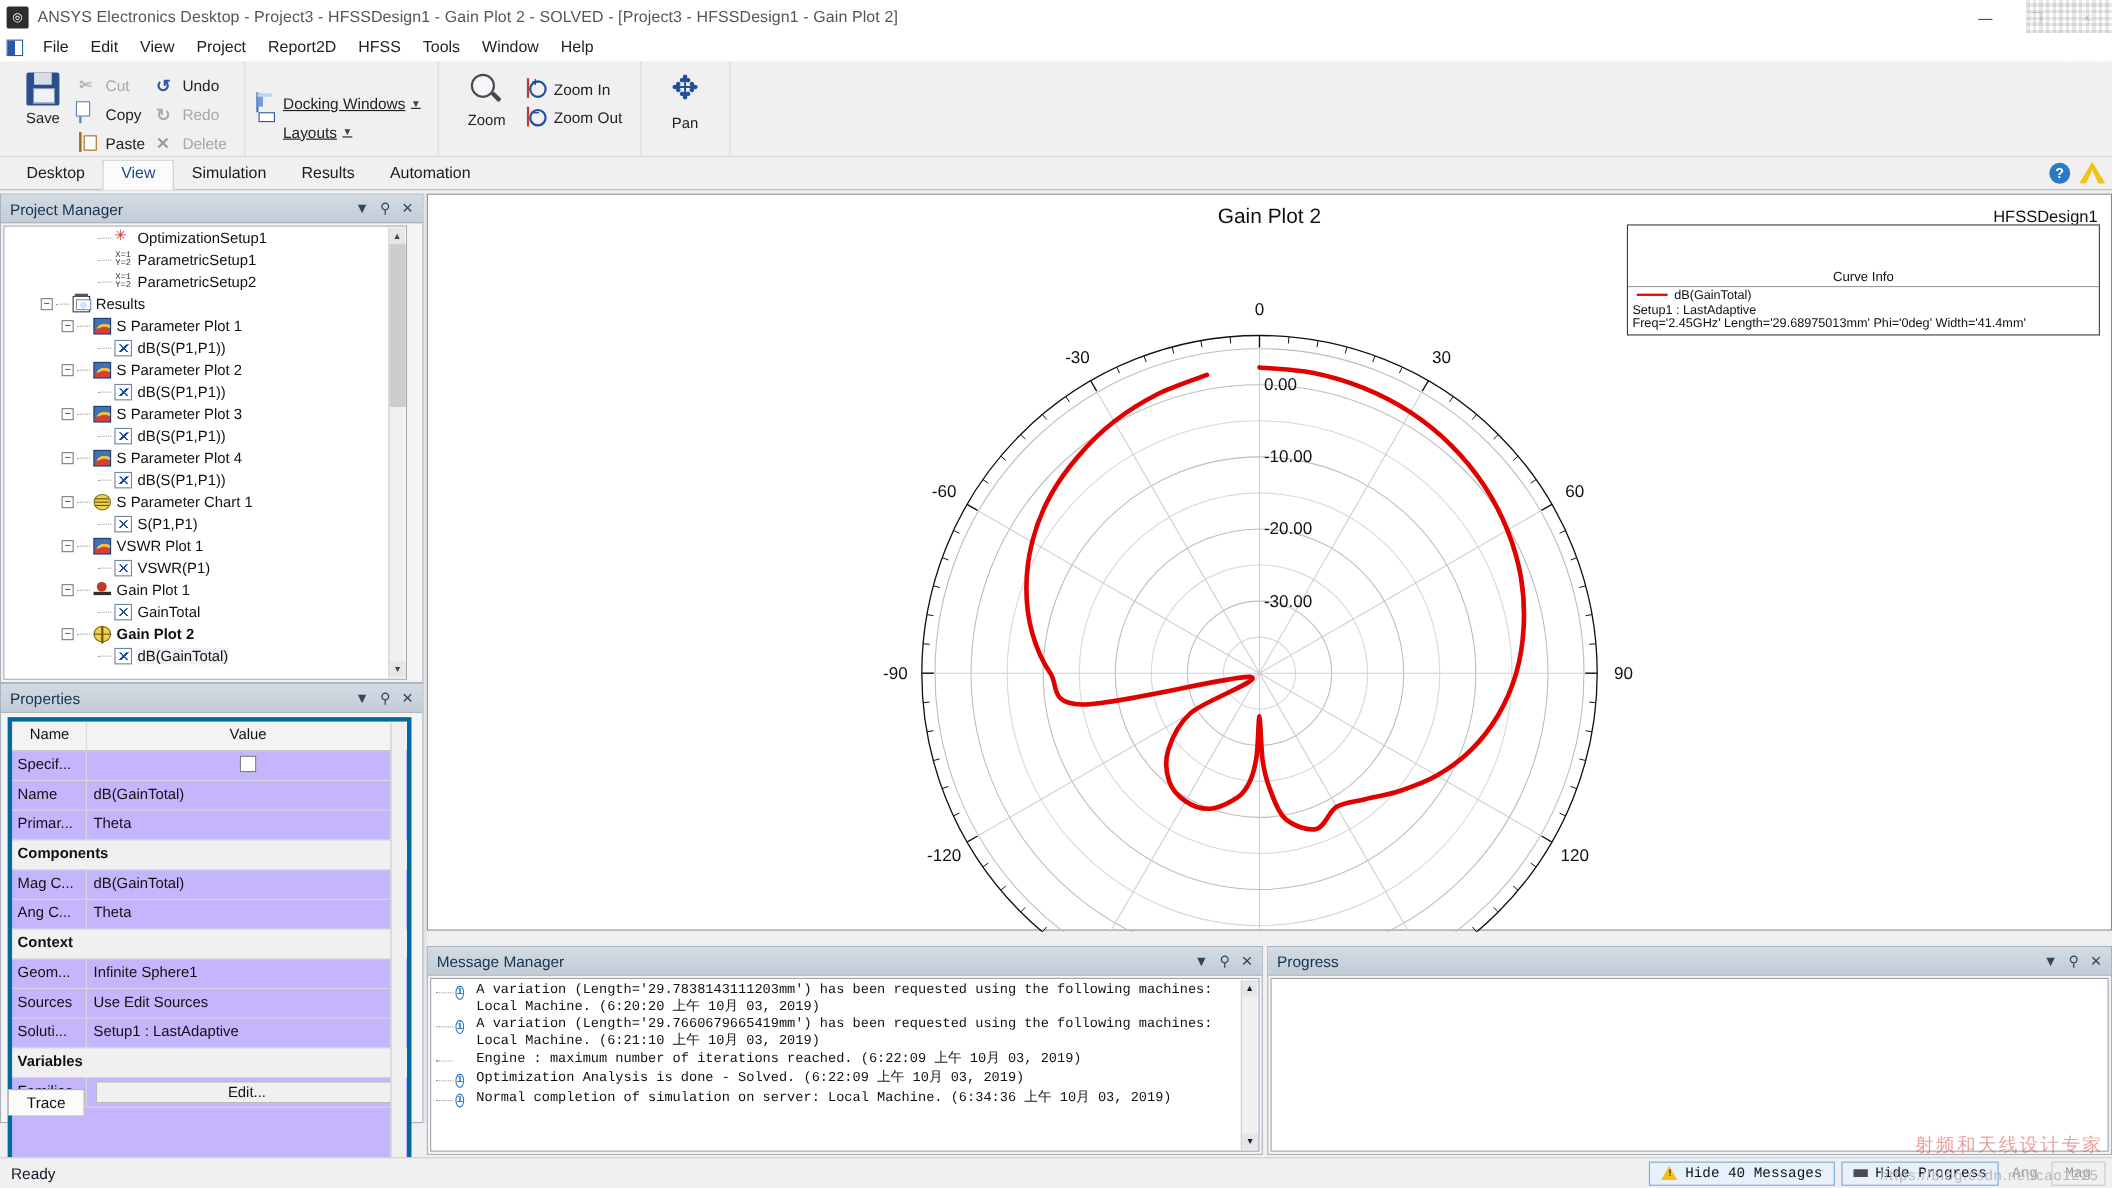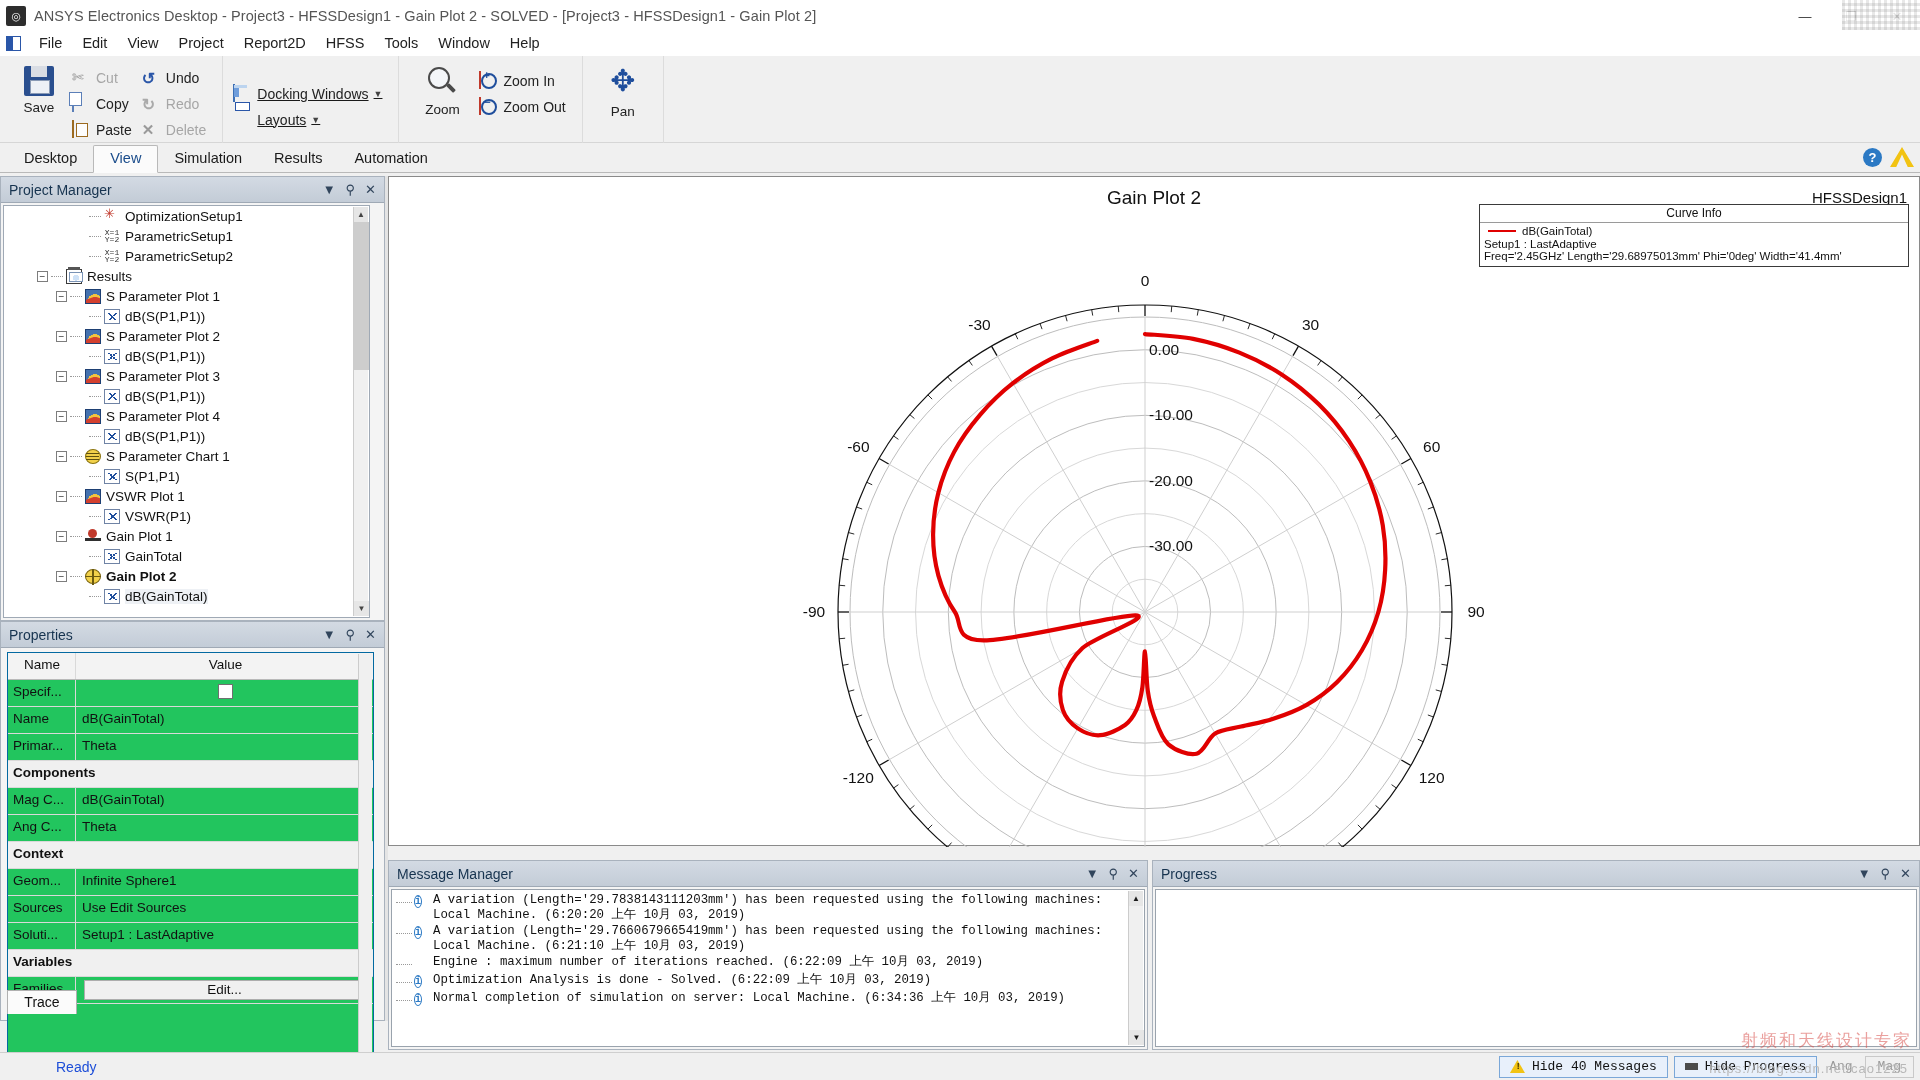--- a/index.html
+++ b/index.html
@@ -150,22 +150,22 @@
   .tico-gain2::after{content:"";position:absolute;left:6px;top:-1px;width:1.5px;height:16px;background:#6b5a0f;
         box-shadow:-6px 0 0 transparent;}
   .tico-gain2 i{position:absolute;left:-1px;top:6px;width:16px;height:1.5px;background:#6b5a0f;display:block;}
   .tree-sb{position:absolute;right:1px;top:1px;width:15px;bottom:1px;background:#f0f0f0;border-left:1px solid #ccc;}
   .tree-sb .up,.tree-sb .dn{height:15px;display:flex;align-items:center;justify-content:center;font-size:8px;color:#444;background:#e6e6e6;}
   .tree-sb .dn{position:absolute;bottom:0;width:15px;}
   .tree-sb .thumb{position:absolute;top:15px;width:15px;height:148px;background:#cdcdcd;}
 
   
   #properties{left:0;top:621px;width:385px;height:400px;}
-  .proptable{position:absolute;left:6px;top:30px;width:367px;height:421px;background:#22c55e;
-             border:1px solid #0369a1;font-size:13.5px;overflow:hidden;}
+  .proptable{position:absolute;left:6px;top:30px;width:367px;height:421px;background:#c4b5fd;
+             border:4px solid #0369a1;font-size:13.5px;overflow:hidden;}
   .prow{display:flex;height:27px;border-bottom:1px solid #d9d9d9;}
   .prow .pn{width:68px;padding:4px 4px 0 5px;border-right:1px solid #d9d9d9;color:#111;white-space:nowrap;overflow:hidden;}
   .prow .pv{flex:1;padding:4px 4px 0 6px;color:#111;white-space:nowrap;overflow:hidden;}
   .prow.hdr{background:#f3f3f3;border-bottom:1px solid #b9b9b9;height:27px;}
   .prow.hdr .pn,.prow.hdr .pv{text-align:center;padding-top:4px;font-weight:normal;}
   .prow.section{background:#f0f0f0;}
   .prow.section .pn{width:auto;border-right:none;font-weight:bold;}
   .chk{width:15px;height:15px;border:1px solid #707070;background:#fff;display:inline-block;}
   .btn-edit{display:block;width:96%;height:20px;margin:1px auto;background:#f0f0f0;border:1px solid #adadad;
             text-align:center;font-size:13.5px;line-height:18px;color:#111;}
@@ -173,21 +173,21 @@
   .trace-tab{position:absolute;left:6px;bottom:6px;width:70px;height:24px;background:#fbfbfb;
              border:1px solid #b0b0b0;border-bottom:none;font-size:14px;text-align:center;line-height:22px;color:#111;}
 
   
   #plot-area{position:absolute;left:388px;top:176px;width:1532px;height:670px;background:#fff;
              border:1px solid #8a8a8a;}
   .plot-title{position:absolute;left:0;top:10px;width:100%;text-align:center;font-size:19px;color:#111;}
   .design-label{position:absolute;right:12px;top:12px;font-size:15px;color:#111;}
   .curveinfo{position:absolute;left:1090px;top:27px;width:430px;border:1px solid #3a3a3a;background:#fff;
              font-family:"Liberation Sans",sans-serif;font-size:11.5px;color:#111;}
-  .curveinfo .ci-title{text-align:center;border-bottom:1px solid #9a9a9a;padding:1px 0 2px;font-size:12px;}
+  .curveinfo .ci-title{text-align:center;border-bottom:1px solid #9a9a9a;padding:1px 0 2px;font-size:12px;margin-top:38px;}
   .curveinfo .ci-body{padding:2px 4px 3px 4px;line-height:12.5px;}
   .ci-swatch{display:inline-block;width:28px;height:0;border-top:2.5px solid #e00000;vertical-align:middle;margin:0 6px 2px 4px;}
 
   .polar-wrap{position:absolute;left:0;top:0;width:1532px;height:670px;}
 
   
   #message-manager{left:388px;top:860px;width:760px;height:190px;}
   .msg-body{position:absolute;left:2px;top:28px;right:2px;bottom:2px;background:#fff;border:1px solid #9aa3ad;overflow:hidden;}
   .msg-row{display:flex;align-items:flex-start;padding:1px 0 1px 2px;font-family:"Liberation Mono",monospace;font-size:12.4px;color:#111;line-height:14.5px;}
   .msg-row .dash{flex:0 0 16px;border-top:1px dotted #999;height:1px;margin-top:9px;margin-right:2px;}
@@ -201,21 +201,21 @@
   .msg-sb .up{height:15px;background:#e6e6e6;text-align:center;font-size:8px;line-height:15px;}
   .msg-sb .dn{position:absolute;bottom:0;width:15px;height:15px;background:#e6e6e6;text-align:center;font-size:8px;line-height:15px;}
 
   
   #progress{left:1152px;top:860px;width:768px;height:190px;}
   .prog-body{position:absolute;left:2px;top:28px;right:2px;bottom:2px;background:#fff;border:1px solid #9aa3ad;}
 
   
   .statusbar{position:absolute;left:0;bottom:0;width:1920px;height:28px;background:#f0f0f0;
              border-top:1px solid #cfcfcf;display:flex;align-items:center;}
-  .status-ready{padding-left:10px;font-size:14px;color:#1d4ed8;margin-left:46px;}
+  .status-ready{padding-left:10px;font-size:14px;color:#0f172a;}
   .status-right{margin-left:auto;display:flex;align-items:center;gap:0px;padding-right:6px;}
   .sbtn{display:flex;align-items:center;gap:7px;height:22px;padding:0 10px;background:#e8f0fb;
         border:1px solid #7aa7d8;font-family:"Liberation Mono",monospace;font-size:13px;color:#111;text-align:right;}
   .status-ang{padding:0 12px;color:#9b9b9b;font-family:"Liberation Mono",monospace;font-size:13px;}
   .status-mag{padding:0 12px;color:#9b9b9b;font-family:"Liberation Mono",monospace;font-size:13px;
               border:1px solid #c9c9c9;height:22px;display:flex;align-items:center;}
   .wm-bottom{position:absolute;right:8px;bottom:28px;font-size:17px;color:#d9534f;opacity:.55;letter-spacing:2px;}
   .wm-bottom2{position:absolute;right:12px;bottom:4px;font-size:13px;color:#b8b8b8;letter-spacing:1px;}
   .help-row{position:absolute;right:6px;top:147px;display:flex;align-items:center;gap:8px;}
   .help-q{width:19px;height:19px;border-radius:50%;background:#2b79c4;color:#fff;font-size:13px;

